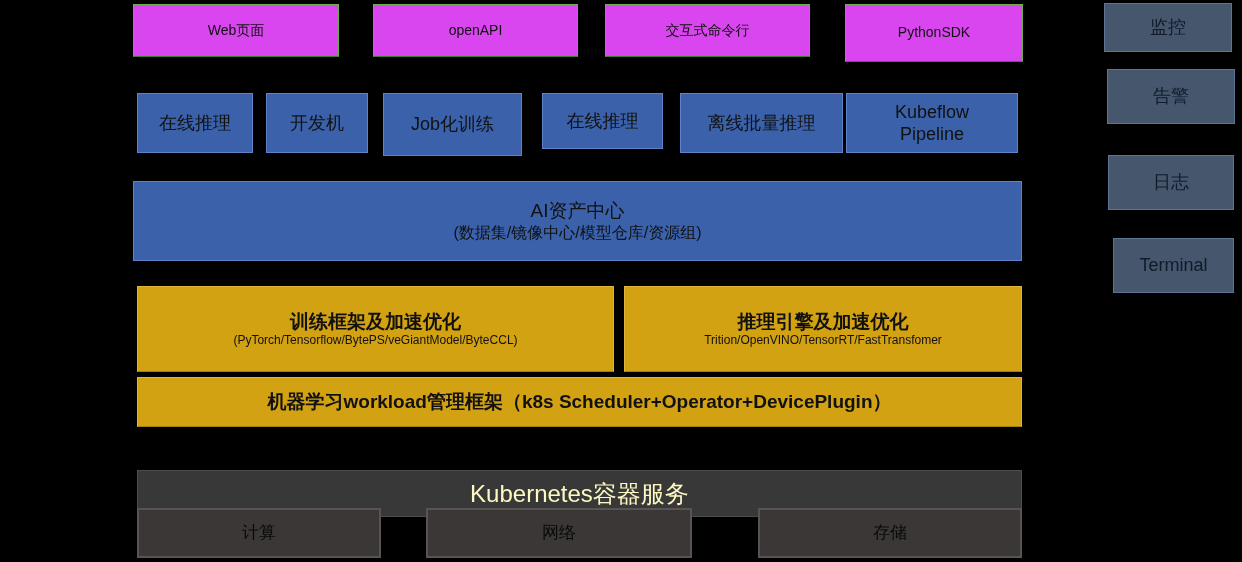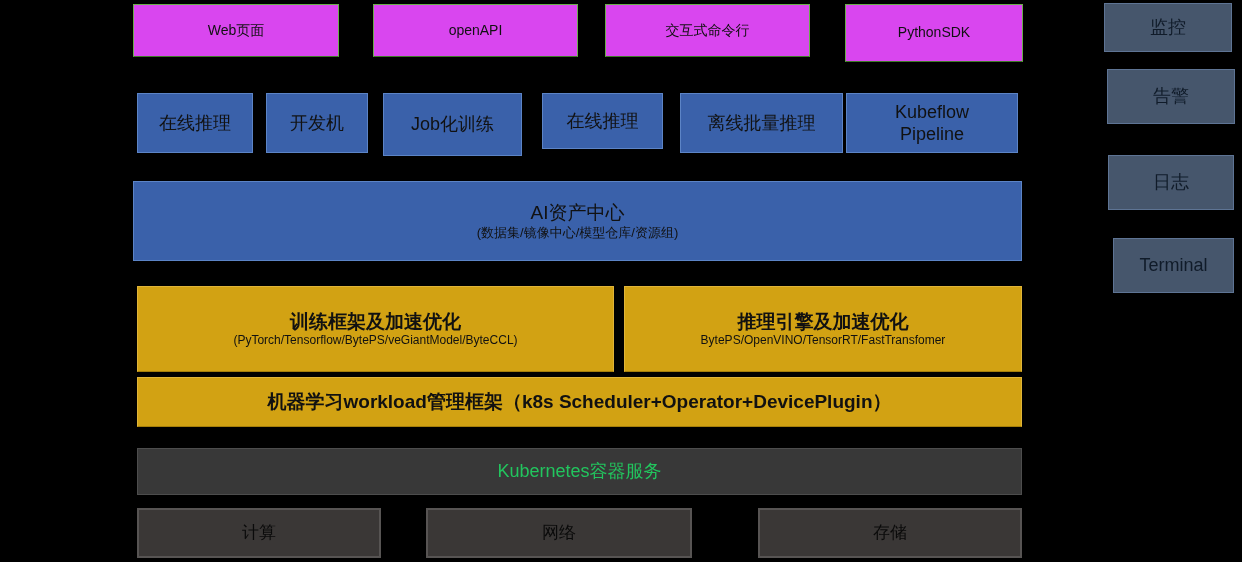--- a/index.html
+++ b/index.html
@@ -33,40 +33,41 @@
     font-size:18px;
   }
   .yellow{
     background:#d2a213;
     border:1px solid #e0b438;
     border-bottom-color:#a67f0a;
   }
   .k8s{
     background:#383838;
     border:1px solid #4d4d4d;
-    color:#22c55e;
-    font-size:18px;
+    color:#fef9c3;
+    font-size:24px;
+    margin-top:22px;
   }
   .infra{
     background:#3a3736;
     border:2px solid #575453;
     color:#0a0a0a;
     font-size:17px;
   }
   .slate{
     background:#46566c;
     border:1px solid #5e7494;
     color:#101b29;
     font-size:18px;
     justify-content:center;
   }
   .title{font-weight:bold;font-size:19px;}
   .subtitle{font-size:12px;}
   .ai-title{font-size:19px;}
-  .ai-subtitle{font-size:13px;}
+  .ai-subtitle{font-size:16px;}
   .bar-label{font-weight:bold;font-size:19px;}
 </style>
 </head>
 <body>
 
 <div class="canvas">
 
   <div class="box green" style="left:133px;top:4px;width:206px;height:53px">
     <span>Web页面</span>
   </div>
@@ -104,21 +105,21 @@
     <span class="ai-title">AI资产中心</span>
     <span class="ai-subtitle">(数据集/镜像中心/模型仓库/资源组)</span>
   </div>
 
   <div class="box yellow" style="left:137px;top:286px;width:477px;height:86px">
     <span class="title">训练框架及加速优化</span>
     <span class="subtitle">(PyTorch/Tensorflow/BytePS/veGiantModel/ByteCCL)</span>
   </div>
   <div class="box yellow" style="left:624px;top:286px;width:398px;height:86px">
     <span class="title">推理引擎及加速优化</span>
-    <span class="subtitle">BytePS/OpenVINO/TensorRT/FastTransfomer</span>
+    <span class="subtitle">Trition/OpenVINO/TensorRT/FastTransfomer</span>
   </div>
 
   <div class="box yellow" style="left:137px;top:377px;width:885px;height:50px">
     <span class="bar-label">机器学习workload管理框架（k8s Scheduler+Operator+DevicePlugin）</span>
   </div>
 
   <div class="box k8s" style="left:137px;top:448px;width:885px;height:47px">
     <span>Kubernetes容器服务</span>
   </div>
 

